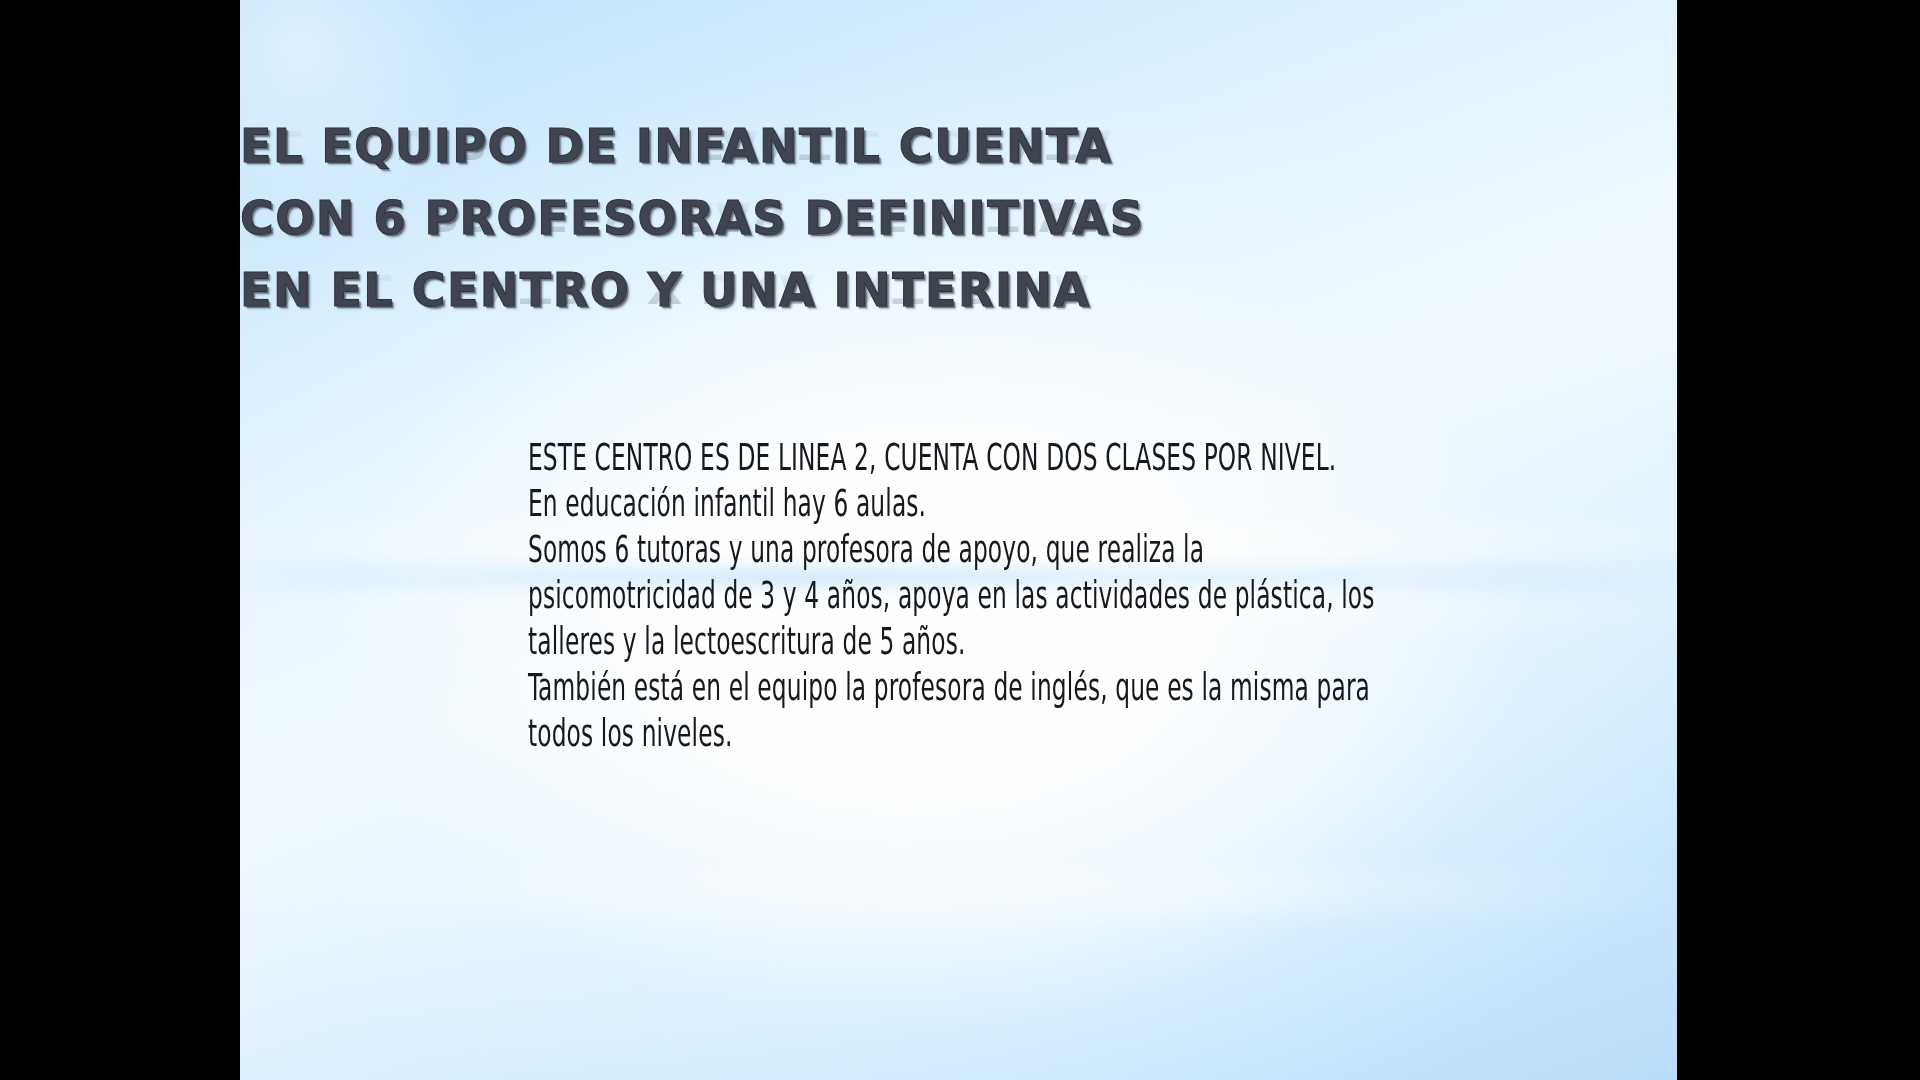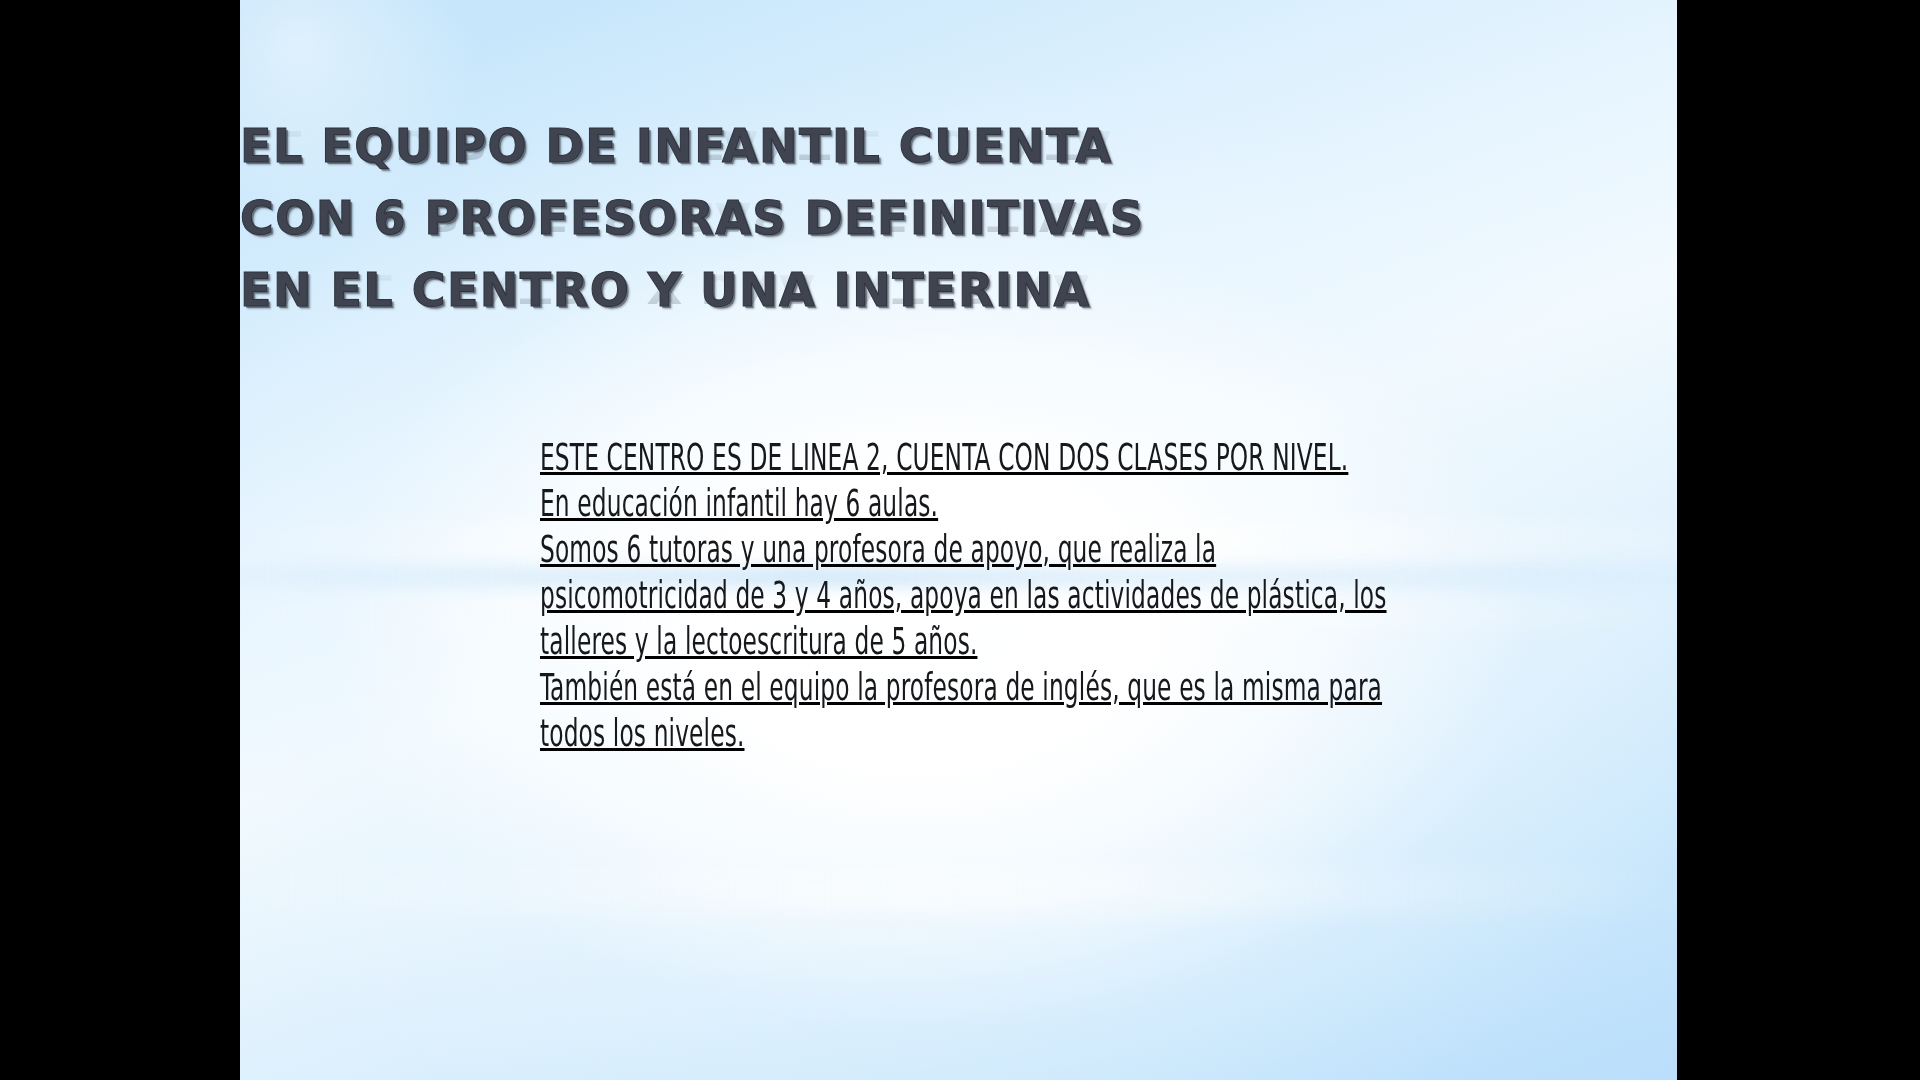--- a/index.html
+++ b/index.html
@@ -139,25 +139,24 @@
     -webkit-mask-image: linear-gradient(to top, rgba(0,0,0,0) 4%, rgba(0,0,0,0.85) 96%);
     mask-image: linear-gradient(to top, rgba(0,0,0,0) 4%, rgba(0,0,0,0.85) 96%);
     filter: blur(0.4px);
     pointer-events: none;
     z-index: 1;
   }
 
   
   #body-block {
     position: absolute;
-    left: 300px;
+    left: 288px;
     top: 435px;
     width: 1000px;
     z-index: 2;
-    text-decoration: underline;
   }
 
   .body-line {
     font-family: "DejaVu Sans Condensed", "Liberation Sans Narrow", "Liberation Sans", sans-serif;
     font-size: 37px;
     line-height: 46px;
     color: #16181c;
     white-space: nowrap;
     transform: scaleX(0.70);
     transform-origin: left center;

